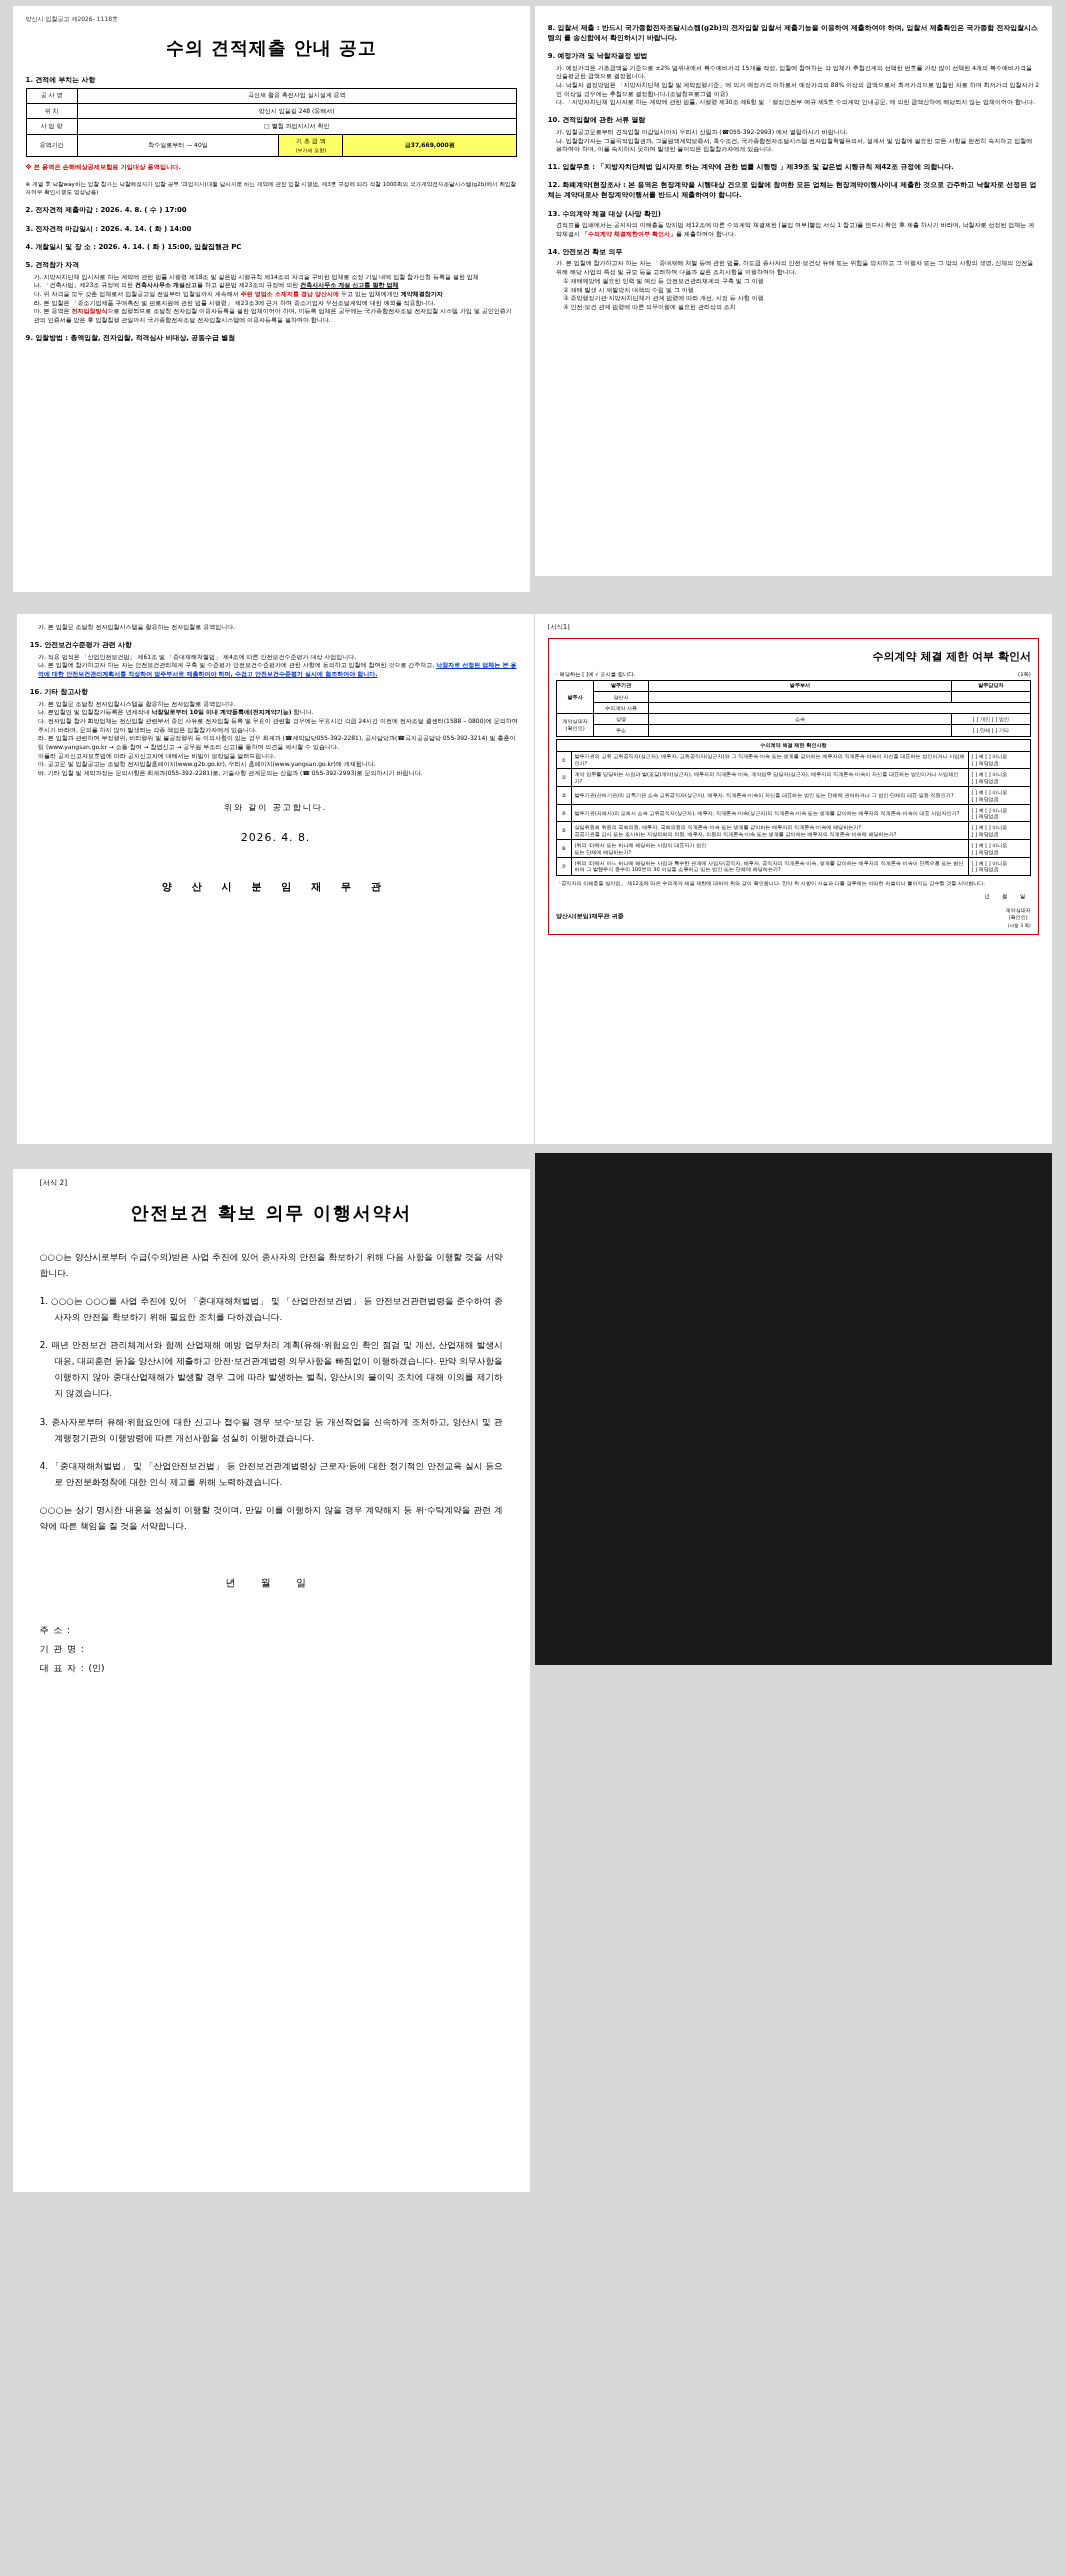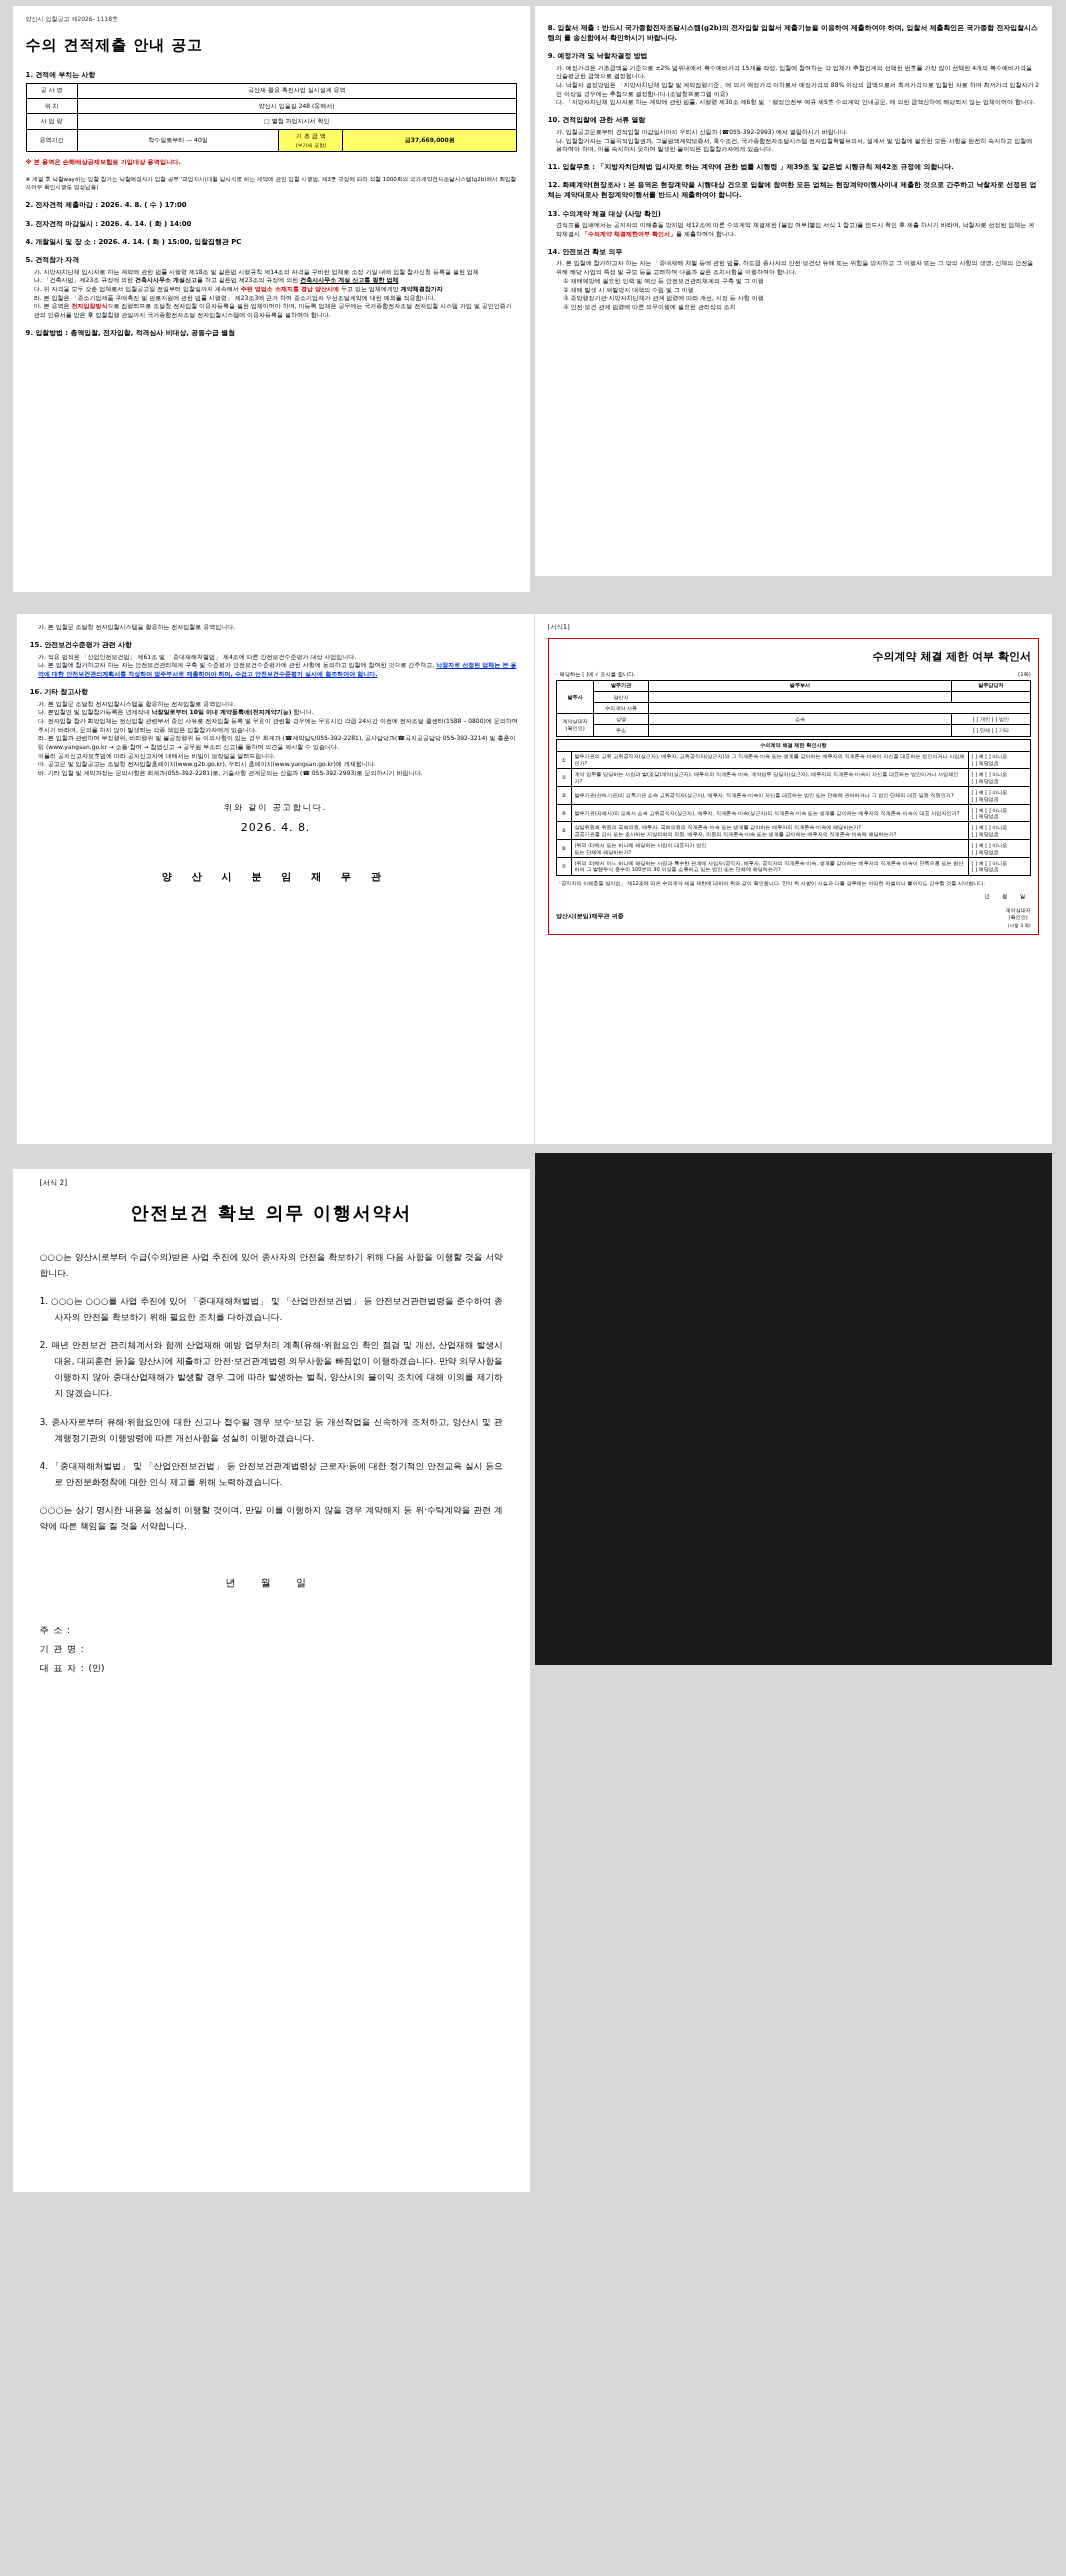--- a/index.html
+++ b/index.html
@@ -20,21 +20,21 @@
   
   #page1 { left:12.8px; top:5.5px; width:517px; height:586px; padding:9px 12.8px; }
   #page2 { left:535px; top:5.5px; width:517px; height:570px; padding:9px 12.8px; }
   #page3 { left:17px; top:614px; width:517px; height:530px; padding:9px 12.8px; }
   #page4 { left:535px; top:614px; width:517px; height:530px; padding:9px 12.8px; }
   #page5 { left:12.8px; top:1169px; width:517px; height:1023px; padding:9px 27px; }
   #dark  { left:535px; top:1153px; width:517px; height:512px; background:#1a1a1a; }
 
   .docnum { font-size:6px; color:#333; margin-bottom:12.8px; }
   h1.title {
-    font-size:15px; font-weight:bold; letter-spacing:0.9px;
+    text-align:center; font-size:18px; font-weight:bold; letter-spacing:0.9px;
     margin:5.5px 0 14.6px 0;
   }
   .sec { font-size:6.9px; font-weight:bold; margin:8.2px 0 2.7px 0; }
   .bodytxt { font-size:6px; line-height:1.45; }
   .indent { padding-left:8.2px; }
   .indent2 { padding-left:15.5px; }
   .red { color:#cc0000; }
   .blue { color:#0033cc; }
   .bold { font-weight:bold; }
   .u { text-decoration:underline; }
@@ -43,21 +43,21 @@
   table.tbl td, table.tbl th { border:0.9px solid #000; padding:2.7px 3.7px; vertical-align:middle; }
   .lbl { width:51px; text-align:center; background:#fff; }
   .ctr { text-align:center; }
   .yellow { background:#ffff66; }
   .noticebar {
     color:#cc0000; font-weight:bold; font-size:6.2px; margin:6.4px 0 9px 0;
   }
   .smallnote { font-size:5.6px; line-height:1.4; margin-top:3.7px; }
 
   .sign-area { text-align:center; margin-top:24px; }
-  .sign-line1 { font-size:8.2px; letter-spacing:1.8px; margin-bottom:8px; }
+  .sign-line1 { font-size:8.2px; letter-spacing:1.8px; margin-bottom:18px; }
   .sign-date { font-size:11px; letter-spacing:0.9px; }
   .sign-name { font-size:10px; font-weight:bold; letter-spacing:8.2px;margin-top:36px; }
 
   
   .formtag { font-size:6.4px; margin-bottom:5.5px; }
   .formbox { border:1.4px solid #cc0000; padding:6.4px 7.3px; }
   h2.formtitle { text-align:right; font-size:11px; font-weight:bold; margin:3.7px 0 7.3px 0; }
   .ft-note { font-size:5.3px; display:flex; justify-content:space-between; margin-bottom:1.8px; }
   table.f1 { border-collapse:collapse; width:100%; font-size:5.1px; }
   table.f1 td { border:0.9px solid #000; padding:1.8px 2.7px; vertical-align:middle; line-height:1.3; }

